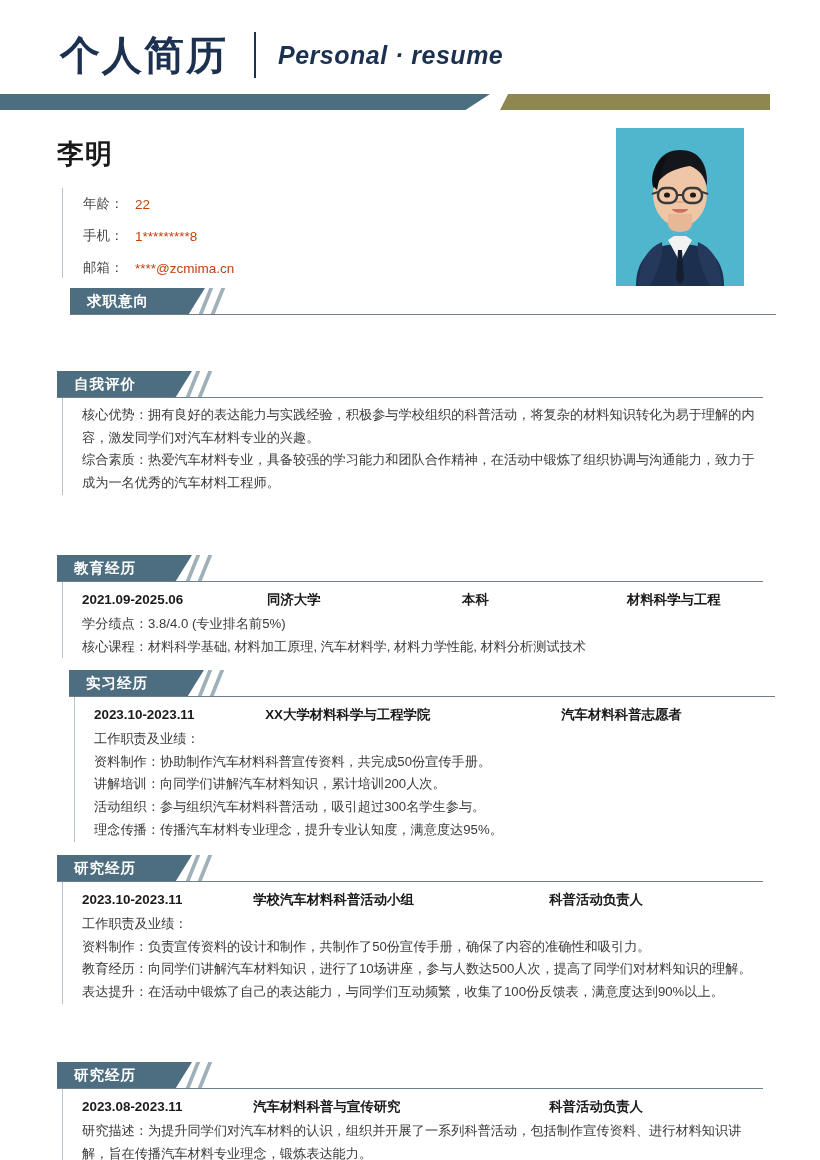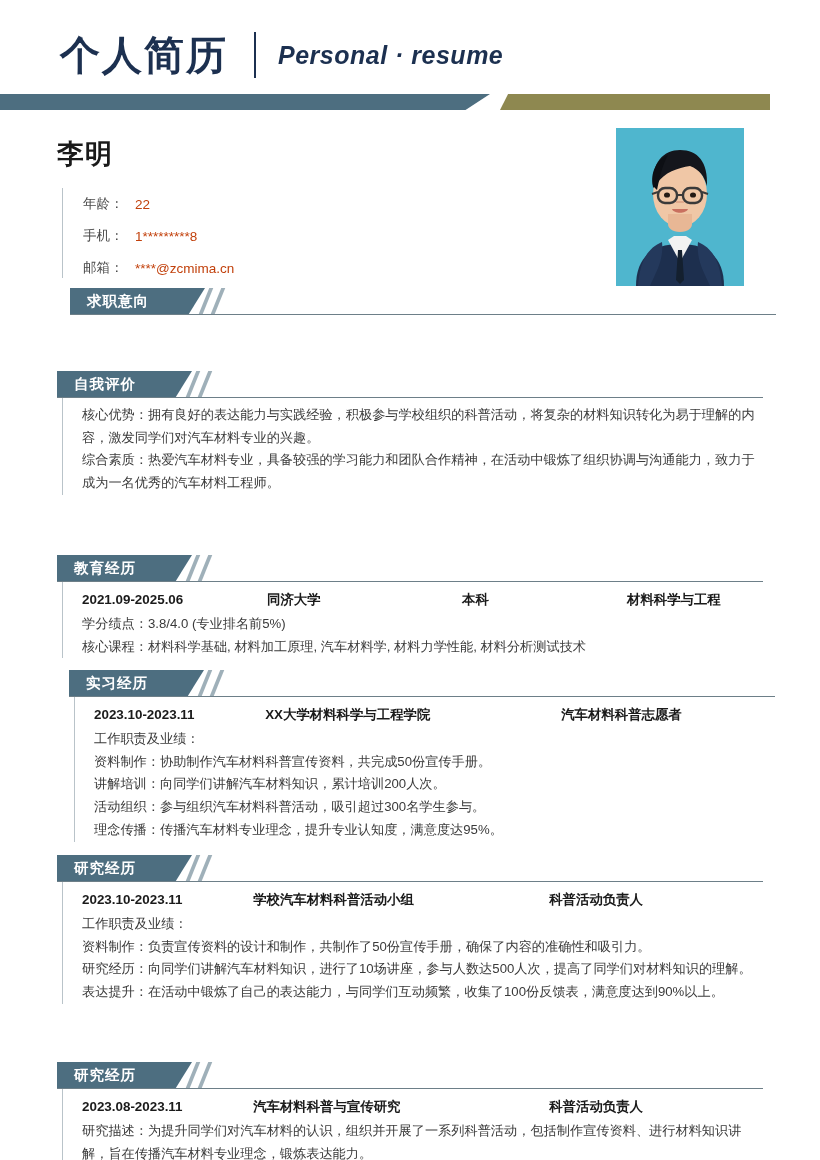--- a/index.html
+++ b/index.html
@@ -270,21 +270,21 @@
       <div class="sec-rule"></div>
     </div>
     <div class="sec-body">
       <div class="row4">
         <b class="c-date">2023.10-2023.11</b>
         <b class="c-org-w">学校汽车材料科普活动小组</b>
         <b class="c-role">科普活动负责人</b>
       </div>
       <div class="ln">工作职责及业绩：</div>
       <div class="ln ln-wrap">资料制作：负责宣传资料的设计和制作，共制作了50份宣传手册，确保了内容的准确性和吸引力。</div>
-      <div class="ln ln-wrap">研究经历：向同学们讲解汽车材料知识，进行了10场讲座，参与人数达500人次，提高了同学们对材料知识的理解。</div>
+      <div class="ln ln-wrap">教育经历：向同学们讲解汽车材料知识，进行了10场讲座，参与人数达500人次，提高了同学们对材料知识的理解。</div>
       <div class="ln ln-wrap">表达提升：在活动中锻炼了自己的表达能力，与同学们互动频繁，收集了100份反馈表，满意度达到90%以上。</div>
     </div>
   </div>
 
   <div class="sec" style="top:1062px;">
     <div class="sec-head">
       <div class="sec-tab">
         <span>研究经历</span>
       </div>
       <div class="sec-stripe">

